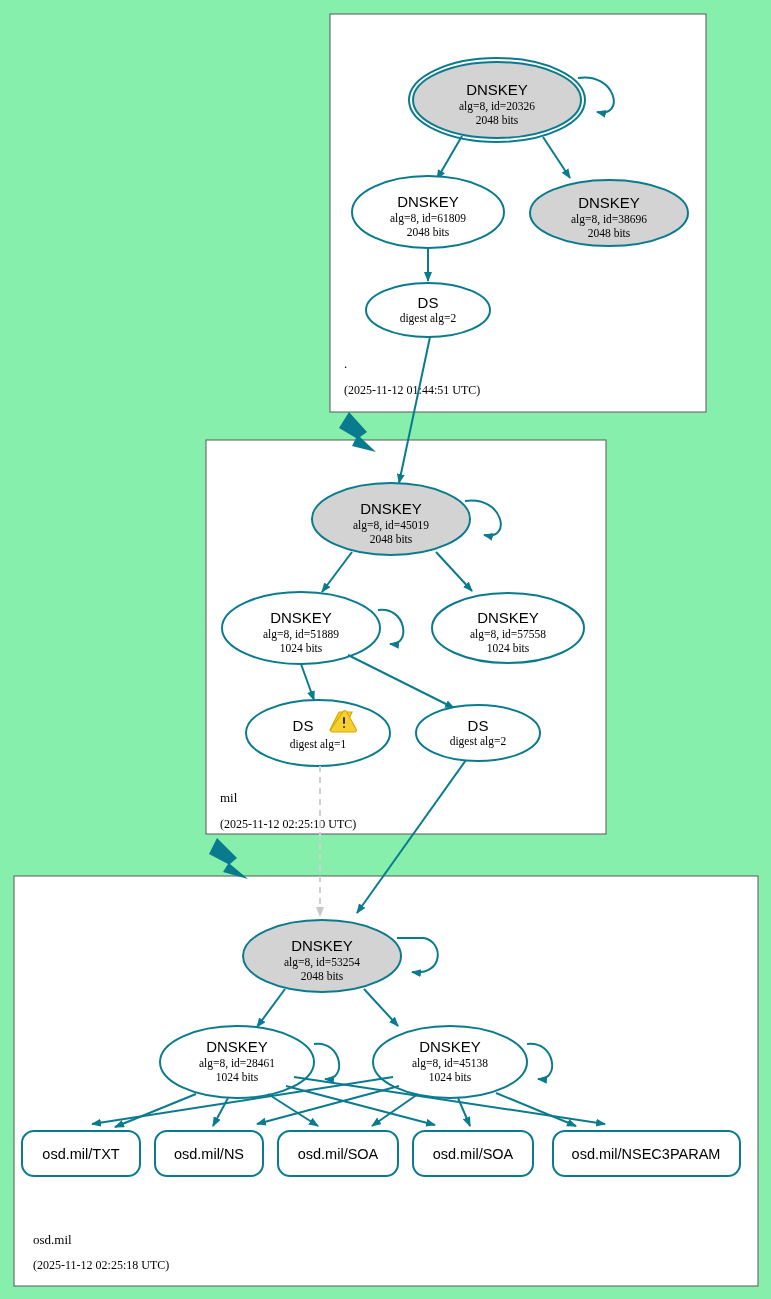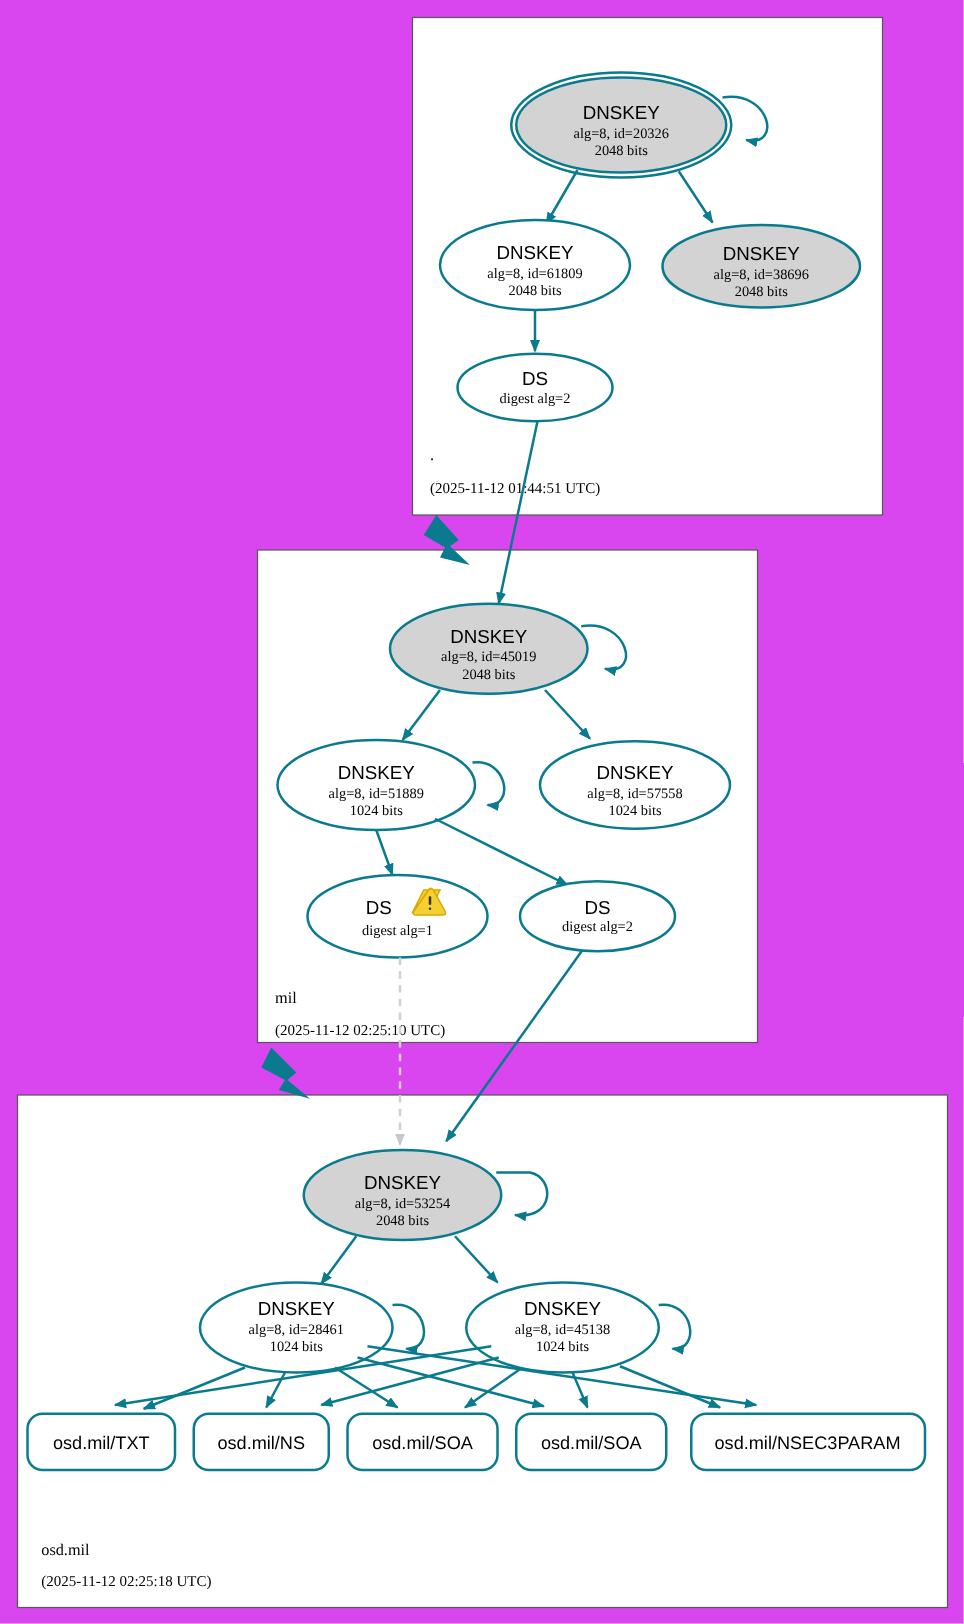--- a/index.html
+++ b/index.html
@@ -4,21 +4,21 @@
 <style>
   html, body {
     margin: 0;
     padding: 0;
     background: #ffffff;
   }
   #root {
     position: relative;
     width: 771px;
     height: 1299px;
-    background: #d946ef;
+    background: #86efac;
     font-family: "Liberation Sans", sans-serif;
     overflow: hidden;
   }
   svg.canvas {
     position: absolute;
     top: 0;
     left: 0;
     width: 771px;
     height: 1299px;
   }

